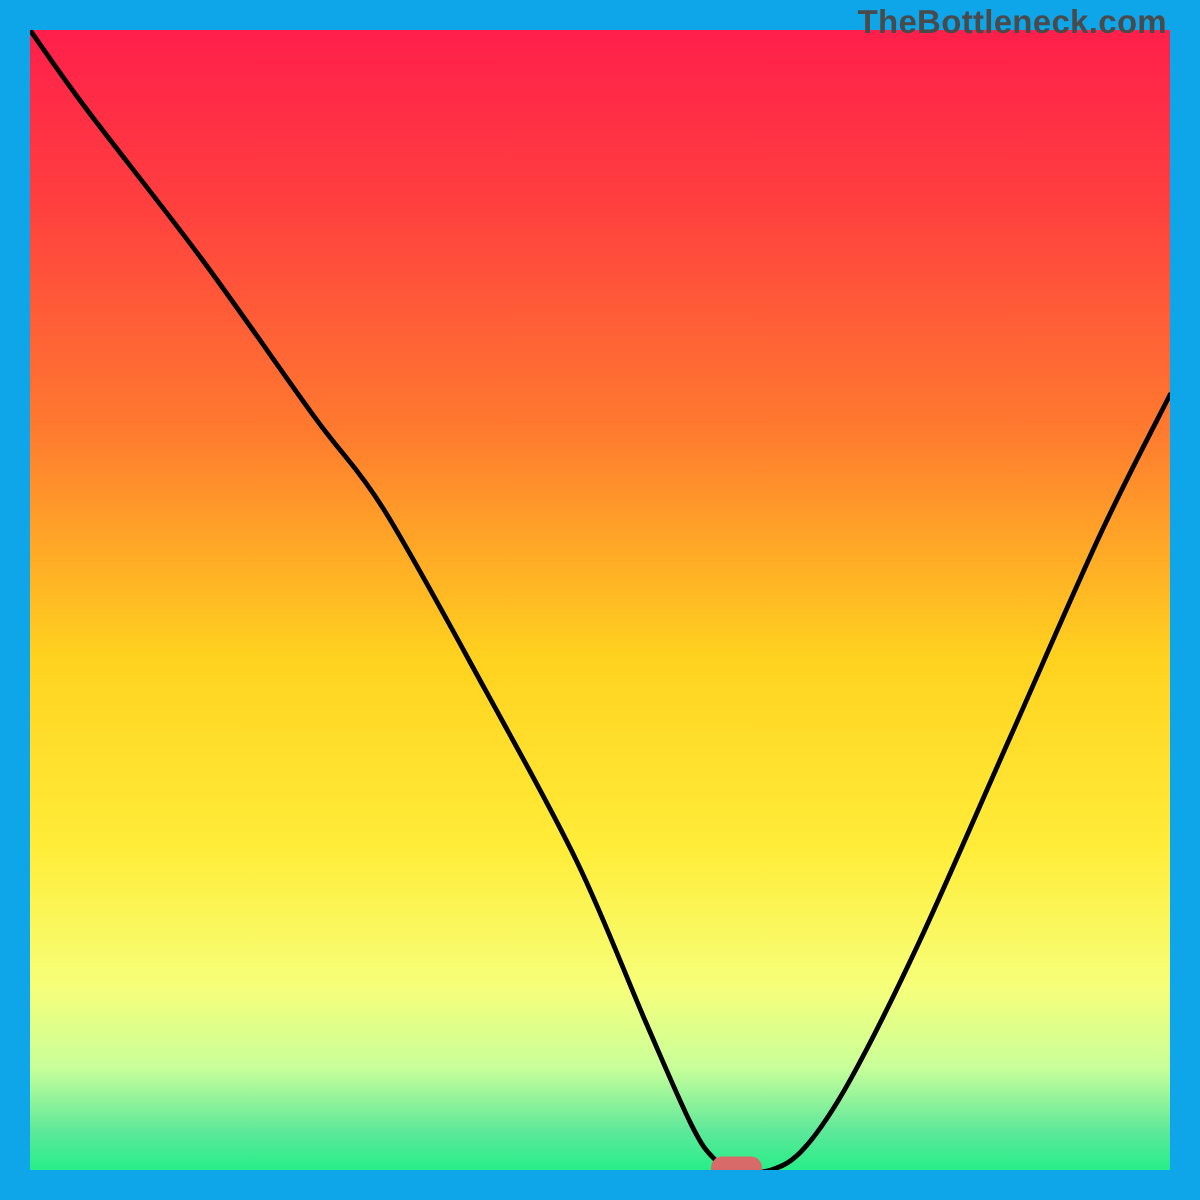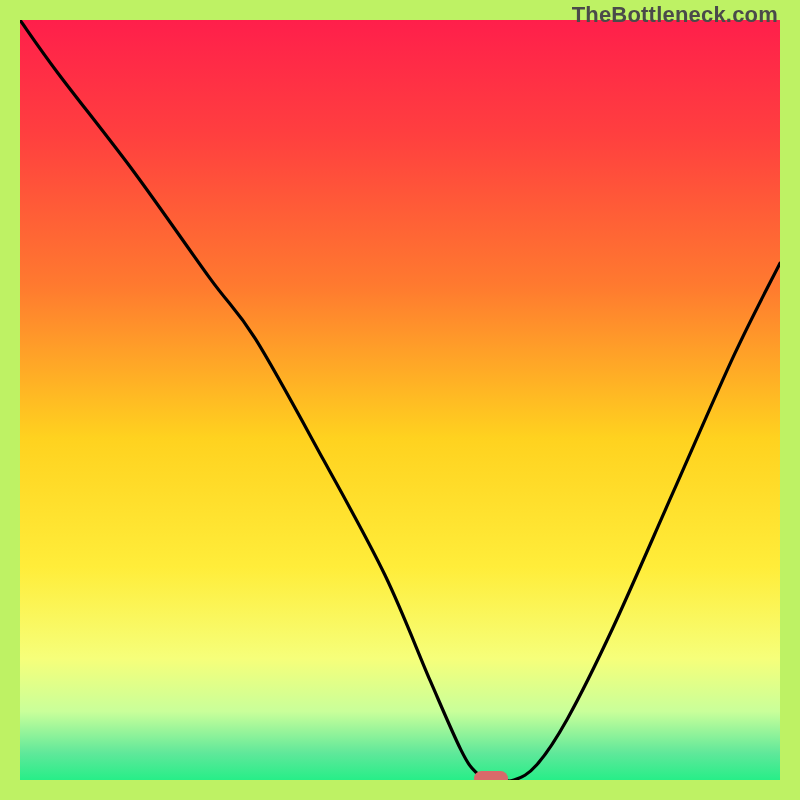--- a/index.html
+++ b/index.html
@@ -10,21 +10,21 @@
     background: #000;
     overflow: hidden;
     font-family: Arial, Helvetica, sans-serif;
   }
   .frame {
     position: absolute;
     left: 0;
     top: 0;
     width: 800px;
     height: 800px;
-    background: #bef264;
+    background: #0ea5e9;
   }
   .plot-area {
     position: absolute;
     left: 20px;
     top: 20px;
     width: 760px;
     height: 760px;
     overflow: hidden;
   }
   .gradient-bg {

